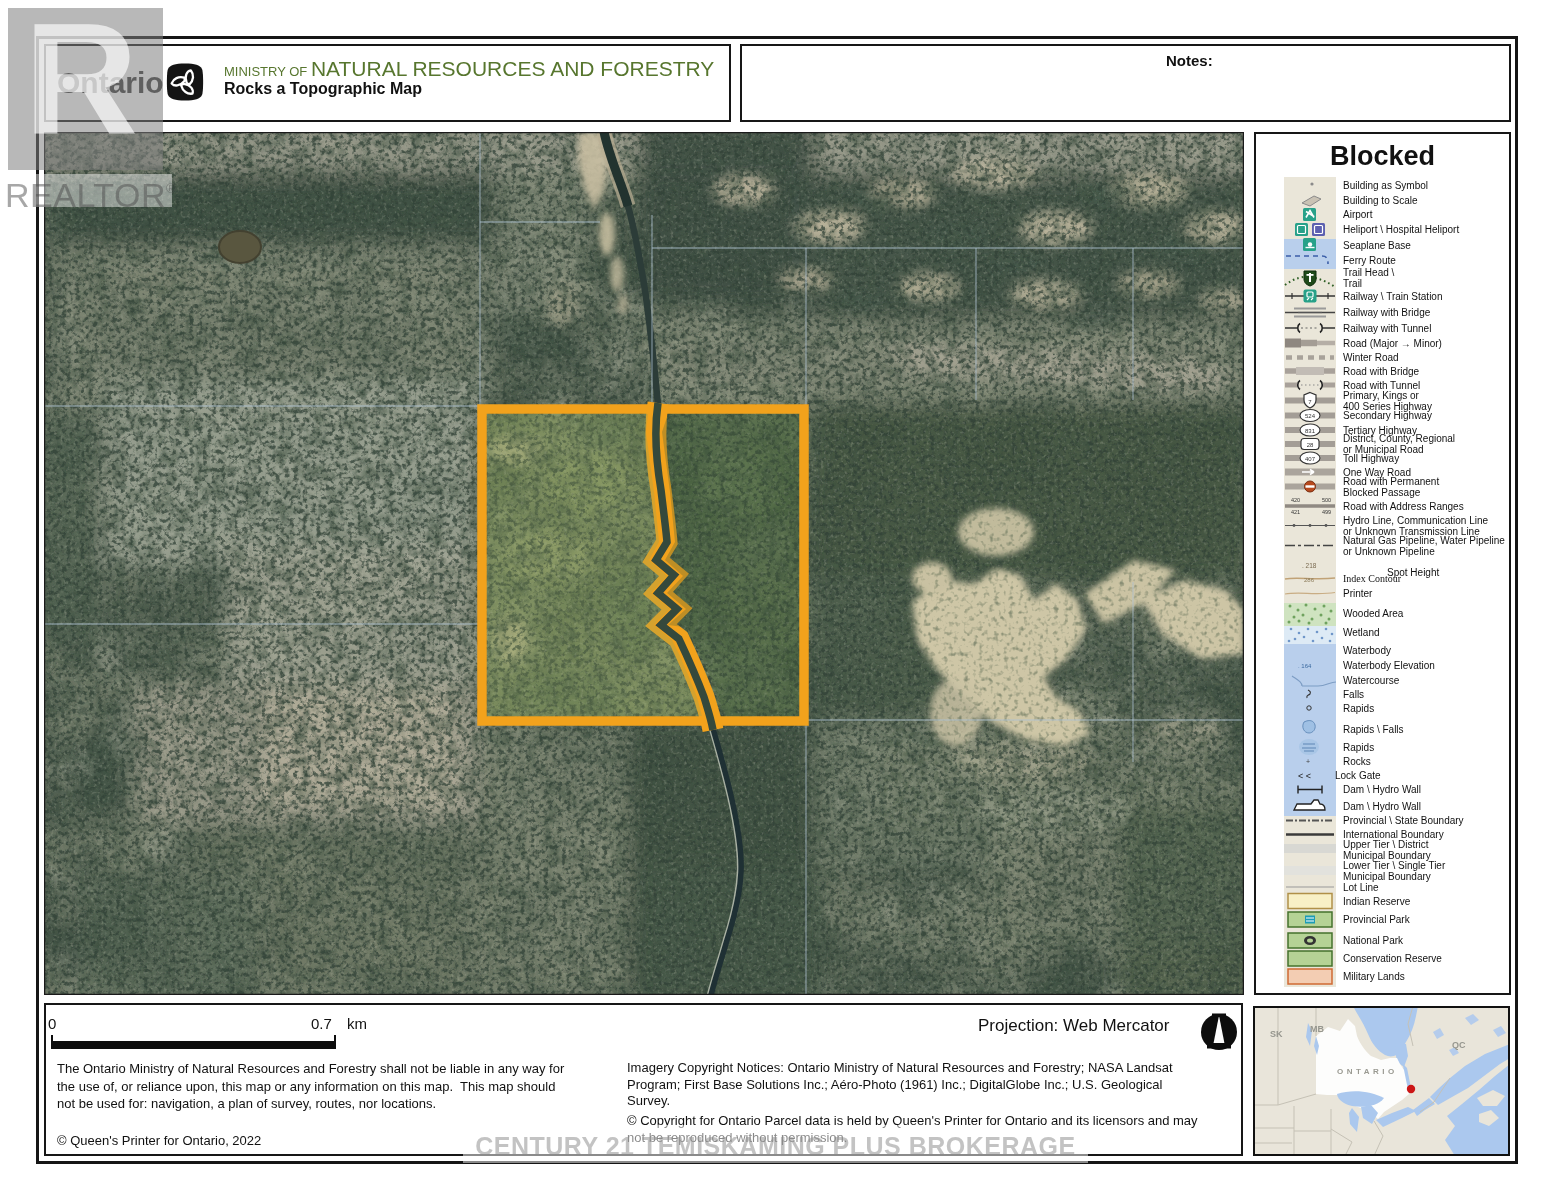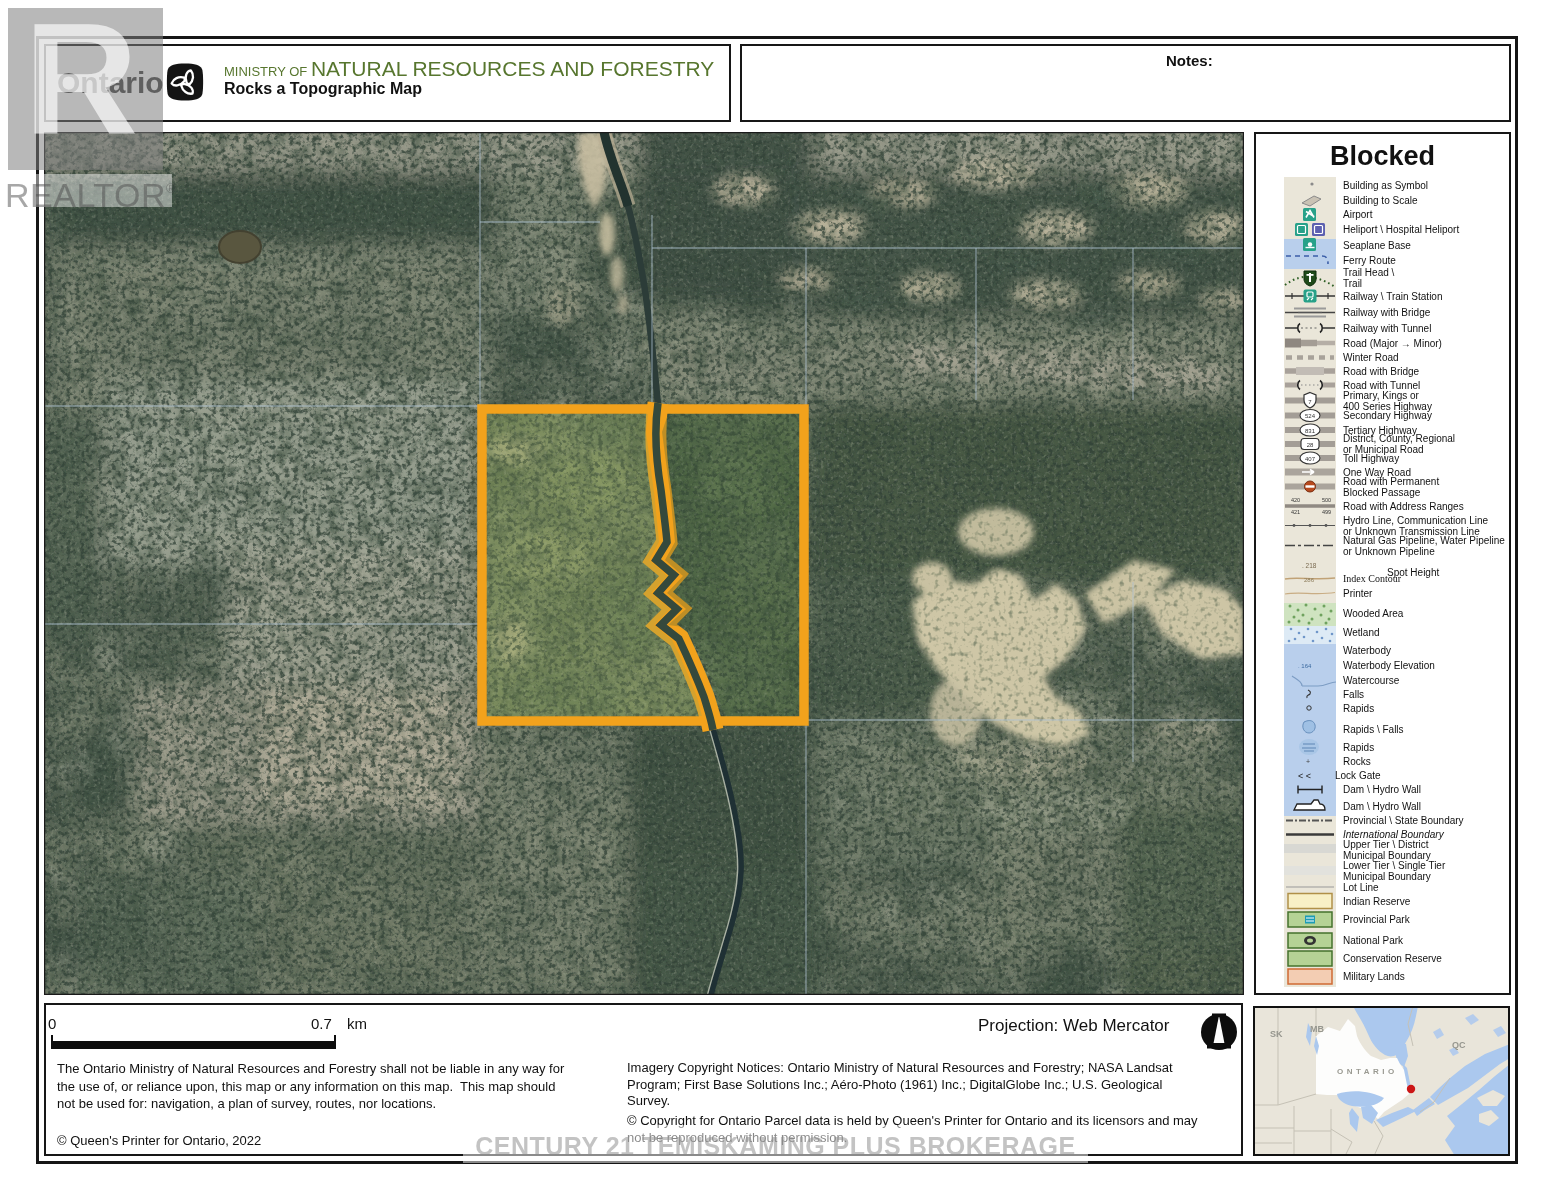--- a/index.html
+++ b/index.html
@@ -251,21 +251,21 @@
 <div class="lbl" style="left:1343px;top:675.0px;">Watercourse</div>
 <div class="lbl" style="left:1343px;top:688.5px;">Falls</div>
 <div class="lbl" style="left:1343px;top:703.0px;">Rapids</div>
 <div class="lbl" style="left:1343px;top:724.0px;">Rapids \ Falls</div>
 <div class="lbl" style="left:1343px;top:741.5px;">Rapids</div>
 <div class="lbl" style="left:1343px;top:755.5px;">Rocks</div>
 <div class="lbl" style="left:1335px;top:769.5px;">Lock Gate</div>
 <div class="lbl" style="left:1343px;top:784.0px;">Dam \ Hydro Wall</div>
 <div class="lbl" style="left:1343px;top:800.5px;">Dam \ Hydro Wall</div>
 <div class="lbl" style="left:1343px;top:815.0px;">Provincial \ State Boundary</div>
-<div class="lbl" style="left:1343px;top:829.0px;font-style:italic;">International Boundary</div>
+<div class="lbl" style="left:1343px;top:829.0px;">International Boundary</div>
 <div class="lbl" style="left:1343px;top:838.5px;">Upper Tier \ District<br>Municipal Boundary</div>
 <div class="lbl" style="left:1343px;top:859.5px;">Lower Tier \ Single Tier<br>Municipal Boundary</div>
 <div class="lbl" style="left:1343px;top:881.5px;">Lot Line</div>
 <div class="lbl" style="left:1343px;top:895.5px;">Indian Reserve</div>
 <div class="lbl" style="left:1343px;top:914.0px;">Provincial Park</div>
 <div class="lbl" style="left:1343px;top:935.0px;">National Park</div>
 <div class="lbl" style="left:1343px;top:953.0px;">Conservation Reserve</div>
 <div class="lbl" style="left:1343px;top:971.0px;">Military Lands</div>
 <svg class="abs" style="left:1284px;top:177px;" width="52" height="810" viewBox="0 0 52 810">
     <circle cx="28" cy="7" r="1.6" fill="#8a8a8a"></circle>

